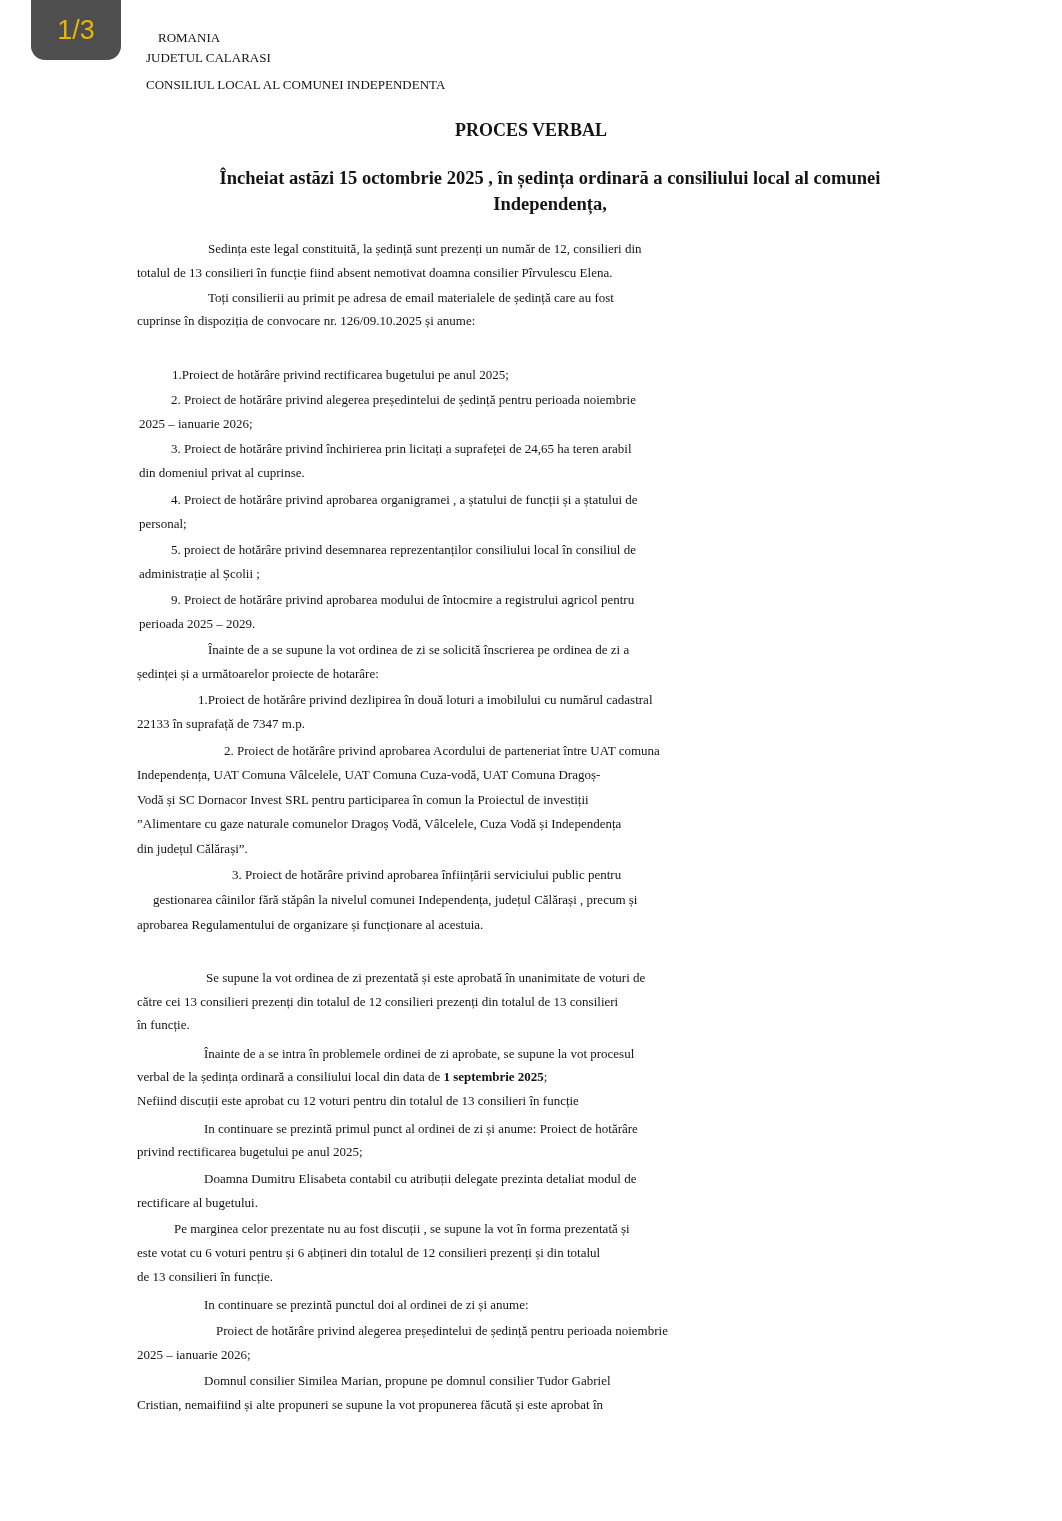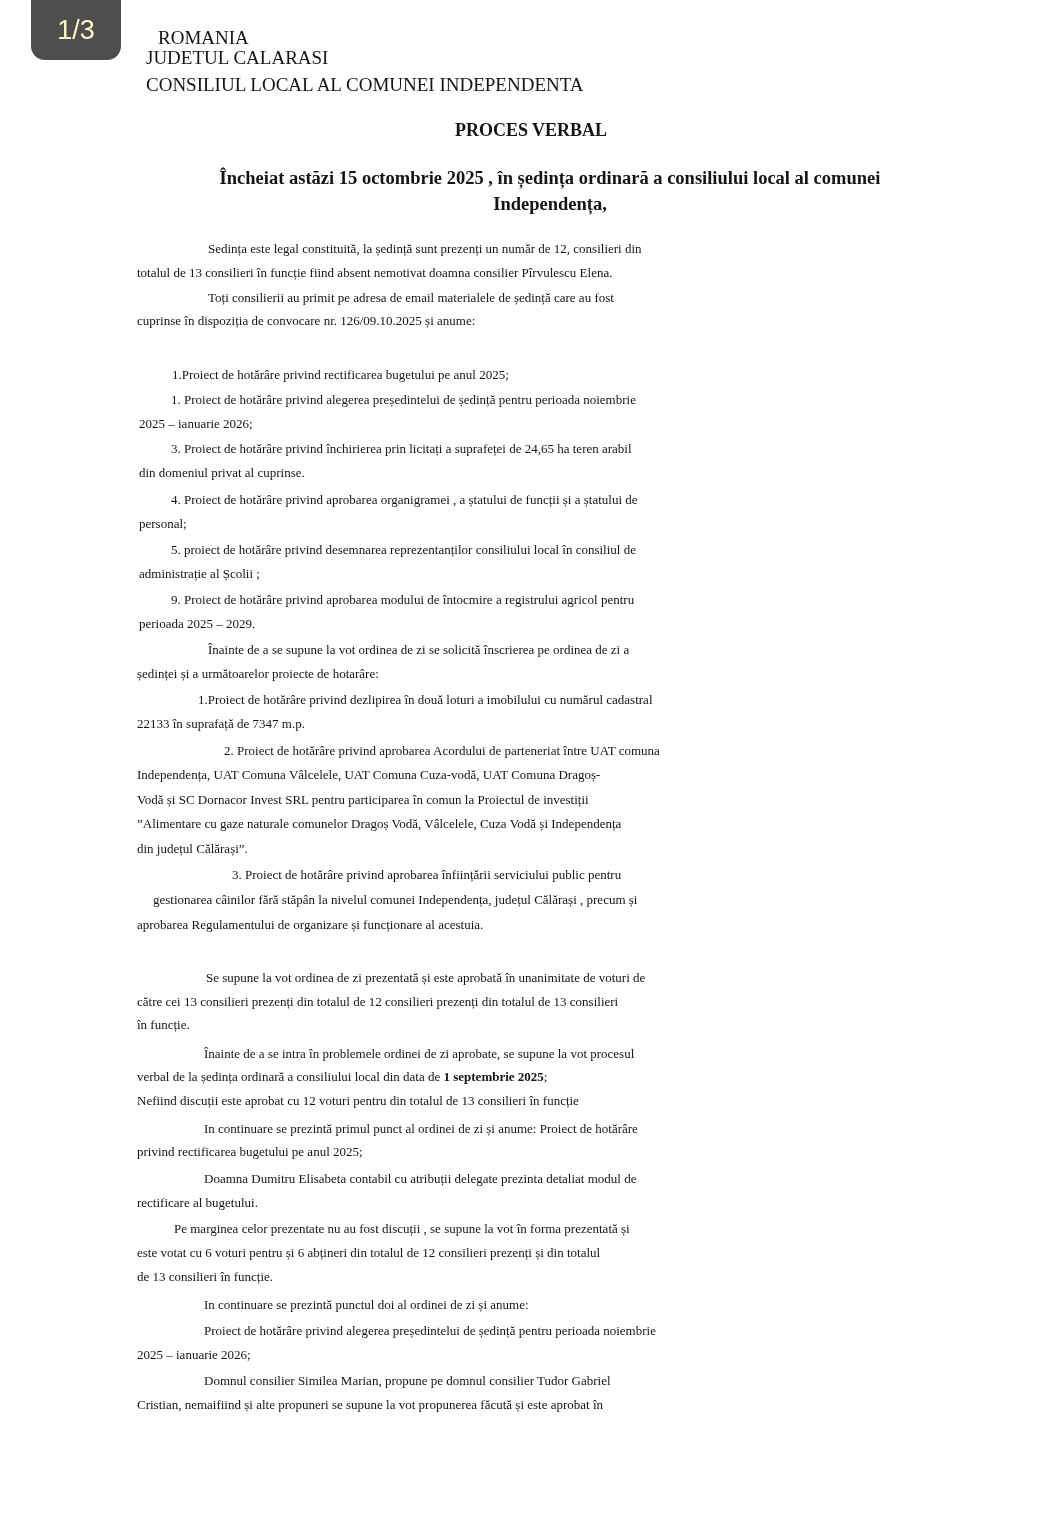--- a/index.html
+++ b/index.html
@@ -9,26 +9,26 @@
       position: relative;
       overflow: hidden;
       color: #141414;
       font-family: "Liberation Serif", "DejaVu Serif", serif;
     }
     .badge {
       position: absolute; left: 31px; top: 0px;
       width: 90px; height: 60px;
       background: #4e4e4e;
       border-radius: 0 0 14px 14px;
-      color: #fef9c3;
+      color: #eab308;
       font-family: "Liberation Sans", "DejaVu Sans", sans-serif;
       font-size: 27px;
       display: flex; align-items: center; justify-content: center;
     }
-    .hdr { position: absolute; left: 146px; font-size: 19px; line-height: 22px; white-space: nowrap; }
+    .hdr { position: absolute; left: 146px; font-size: 13px; line-height: 22px; white-space: nowrap; }
     .title { position: absolute; left: 0; width: 1062px; text-align: center; font-weight: bold; font-size: 18px; }
     .subtitle { position: absolute; left: 150px; width: 800px; text-align: center; font-weight: bold; font-size: 18.5px; line-height: 22px; }
     .ln { position: absolute; font-size: 13px; line-height: 24px; white-space: nowrap; }
     b { font-weight: bold; }
   </style>
 </head>
 <body>
 
 <div class="badge">1/3</div>
 
@@ -40,21 +40,21 @@
 <div class="subtitle" style="top:167px;">Încheiat astăzi  15 octombrie  2025 , în ședința  ordinară  a consiliului local al comunei</div>
 <div class="subtitle" style="top:193px;">Independența,</div>
 
 <div>
   <div class="ln" style="left:208px; top:237px;">Sedința este legal constituită, la ședință  sunt prezenți un număr de 12, consilieri din</div>
   <div class="ln" style="left:137px; top:261px;">totalul de 13 consilieri  în funcție fiind absent nemotivat doamna consilier Pîrvulescu Elena.</div>
   <div class="ln" style="left:208px; top:286px;">Toți consilierii au primit pe adresa de email materialele de ședință care au fost</div>
   <div class="ln" style="left:137px; top:309px;">cuprinse în dispoziția de convocare nr. 126/09.10.2025 și anume:</div>
 
   <div class="ln" style="left:172px; top:363px;">1.Proiect de hotărâre privind rectificarea bugetului pe anul 2025;</div>
-  <div class="ln" style="left:171px; top:388px;">1. Proiect de hotărâre privind alegerea președintelui de ședință pentru perioada noiembrie</div>
+  <div class="ln" style="left:171px; top:388px;">2. Proiect de hotărâre privind alegerea președintelui de ședință pentru perioada noiembrie</div>
   <div class="ln" style="left:139px; top:412px;">2025 – ianuarie 2026;</div>
   <div class="ln" style="left:171px; top:437px;text-align:right;">3. Proiect de hotărâre privind închirierea prin licitați a suprafeței de 24,65 ha teren arabil</div>
   <div class="ln" style="left:139px; top:461px;">din domeniul privat al cuprinse.</div>
   <div class="ln" style="left:171px; top:488px;">4. Proiect de hotărâre privind aprobarea organigramei , a ștatului de funcții și a ștatului de</div>
   <div class="ln" style="left:139px; top:512px;">personal;</div>
   <div class="ln" style="left:171px; top:538px;">5. proiect de hotărâre privind desemnarea reprezentanților consiliului local în consiliul de</div>
   <div class="ln" style="left:139px; top:562px;text-align:center;">administrație al Școlii ;</div>
   <div class="ln" style="left:171px; top:588px;">9. Proiect de hotărâre privind aprobarea modului de întocmire a registrului agricol pentru</div>
   <div class="ln" style="left:139px; top:612px;">perioada 2025 – 2029.</div>
 
@@ -80,17 +80,17 @@
   </div>
   <div class="ln" style="left:137px; top:1089px;">Nefiind  discuții este aprobat  cu 12 voturi pentru    din totalul de 13 consilieri în funcție</div>
   <div class="ln" style="left:204px; top:1117px;">In continuare se prezintă  primul punct  al ordinei de zi și anume: Proiect de hotărâre</div>
   <div class="ln" style="left:137px; top:1140px;">privind rectificarea bugetului pe anul 2025;</div>
   <div class="ln" style="left:204px; top:1167px;">Doamna Dumitru Elisabeta contabil cu atribuții delegate prezinta detaliat modul de</div>
   <div class="ln" style="left:137px; top:1191px;">rectificare al bugetului.</div>
   <div class="ln" style="left:174px; top:1217px;">Pe marginea celor prezentate nu au fost discuții , se supune la vot în forma prezentată  și</div>
   <div class="ln" style="left:137px; top:1241px;">este  votat cu 6 voturi pentru și 6 abțineri   din totalul de 12 consilieri prezenți și din   totalul</div>
   <div class="ln" style="left:137px; top:1265px;">de  13 consilieri în funcție.</div>
   <div class="ln" style="left:204px; top:1293px;">In continuare se prezintă punctul doi al ordinei de zi și anume:</div>
-  <div class="ln" style="left:204px; top:1319px;">Proiect de hotărâre privind alegerea președintelui de ședință pentru perioada noiembrie</div>
+  <div class="ln" style="left:216px; top:1319px;">Proiect de hotărâre privind alegerea președintelui de ședință pentru perioada noiembrie</div>
   <div class="ln" style="left:137px; top:1343px;">2025 – ianuarie 2026;</div>
   <div class="ln" style="left:204px; top:1369px;">Domnul consilier Similea Marian, propune pe domnul consilier Tudor Gabriel</div>
   <div class="ln" style="left:137px; top:1393px;">Cristian, nemaifiind și alte propuneri se supune la vot propunerea făcută și este aprobat în</div>
 </div>
 
 </body></html>

